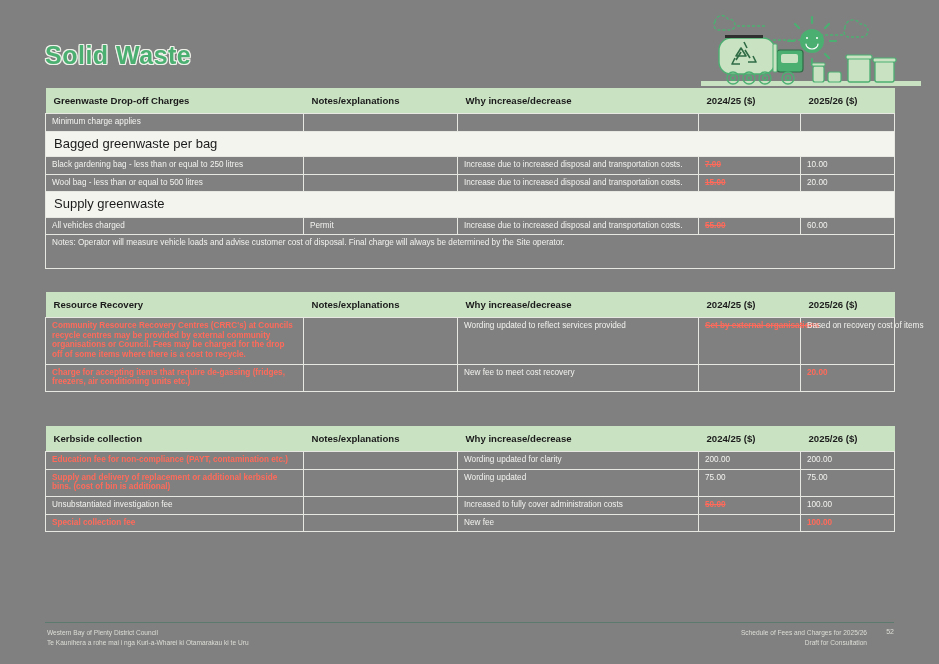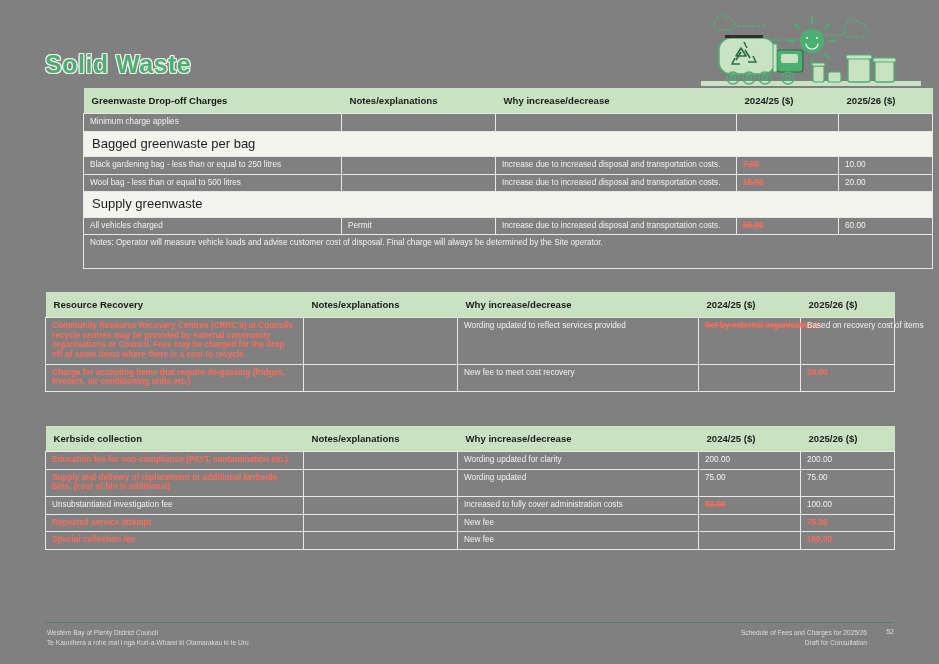--- a/index.html
+++ b/index.html
@@ -7,41 +7,41 @@
     width:939px;height:664px;
     background:#808080;
     font-family:"Liberation Sans", sans-serif;
     overflow:hidden;
     position:relative;
   }
   .page{position:absolute;inset:0;}
 
   
   .title{
-    position:absolute;left:45px;top:50px;
+    position:absolute;left:45px;top:41px;
     font-size:25px;font-weight:bold;
     color:#4caf72;
     letter-spacing:.5px;
     text-shadow:
        1px 0 0 #f0f0ea, -1px 0 0 #f0f0ea,
        0 1px 0 #f0f0ea, 0 -1px 0 #f0f0ea,
        1px 1px 0 #f0f0ea, -1px -1px 0 #f0f0ea,
        1px -1px 0 #f0f0ea, -1px 1px 0 #f0f0ea;
   }
   .hero{position:absolute;right:12px;top:8px;width:232px;height:84px;}
 
   
   table{
     position:absolute;
     border-collapse:collapse;
     table-layout:fixed;
     font-size:8.2px;
     color:#f2f2ef;
   }
-  table.t1{left:45px;top:88px;width:849px;margin-left:38px;}
+  table.t1{left:45px;top:88px;width:849px;}
   table.t2{left:45px;top:292px;width:849px;}
   table.t3{left:45px;top:426px;width:849px;}
 
   col.c1{width:258px;}
   col.c2{width:154px;}
   col.c3{width:241px;}
   col.c4{width:102px;}
   col.c5{width:94px;}
 
   thead th{
@@ -302,27 +302,20 @@
           <td class="num plain">75.00</td>
         </tr>
         <tr>
           <td>Unsubstantiated investigation fee</td>
           <td></td>
           <td>Increased to fully cover administration costs</td>
           <td class="num del">50.00</td>
           <td class="num plain">100.00</td>
         </tr>
         <tr>
-          <td class="redtxt">Repeated service attempt</td>
-          <td></td>
-          <td>New fee</td>
-          <td class="num plain"></td>
-          <td class="num new">75.00</td>
-        </tr>
-        <tr>
           <td class="redtxt">Special collection fee</td>
           <td></td>
           <td>New fee</td>
           <td class="num plain"></td>
           <td class="num new">100.00</td>
         </tr>
       </tbody>
   </table>
 
   <div class="foot-rule"></div>

